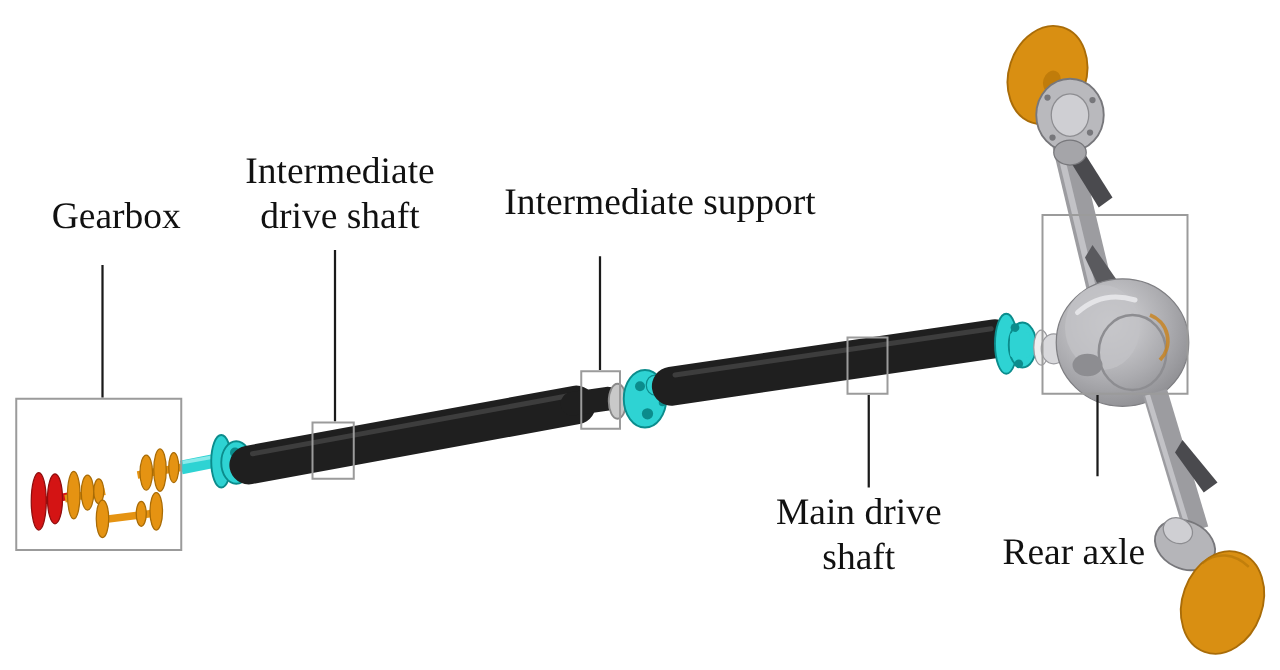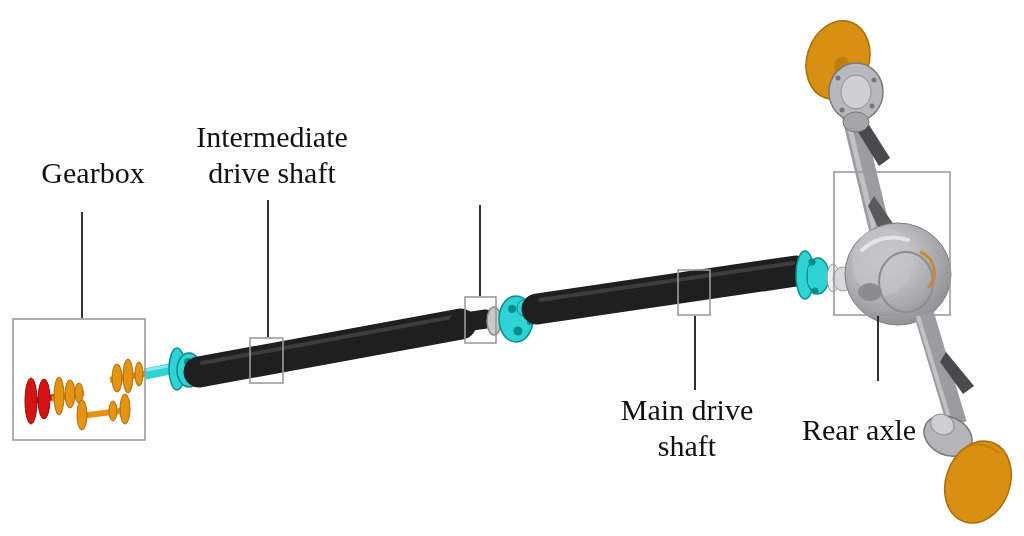--- a/index.html
+++ b/index.html
@@ -154,19 +154,20 @@
       <line x1="695" y1="316" x2="695" y2="390"></line>
       <line x1="878" y1="316" x2="878" y2="381"></line>
     </g>
   </svg>
 
   <div class="label" style="left:272px; top:119px;">Intermediate
 drive shaft</div>
 
   <div class="label" style="left:93px;  top:155px;">Gearbox</div>
 
+  <div class="label" style="left:528px; top:144px;">Intermediate support</div>
 
   <div class="label" style="left:687px; top:392px;">Main drive
 shaft</div>
 
-  <div class="label" style="left:859px; top:412px;">Rear axle</div>
+  <div class="label" style="left:859px; top:424px;">Rear axle</div>
 
 </div>
 
 </body></html>

